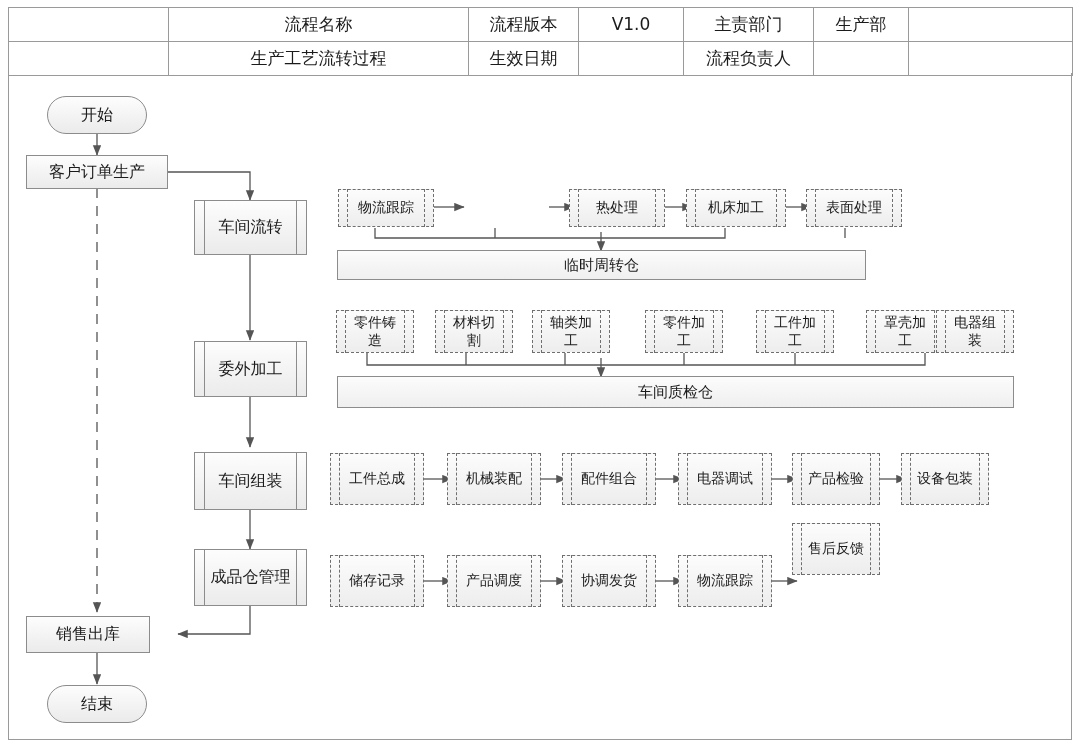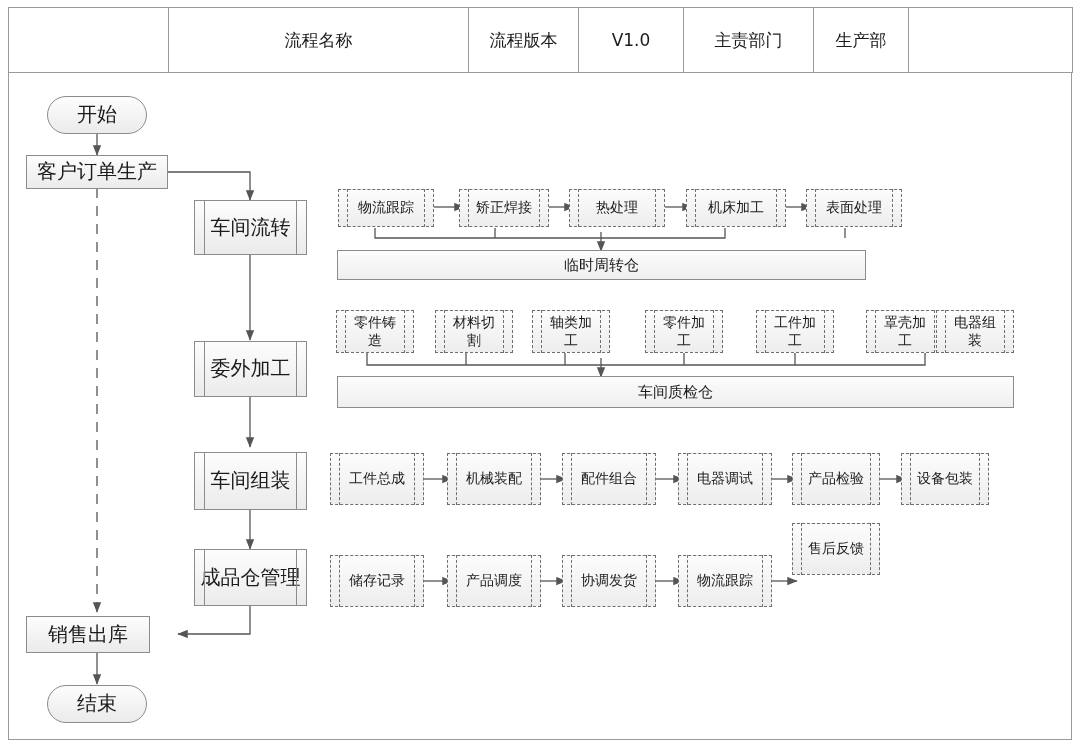--- a/index.html
+++ b/index.html
@@ -51,21 +51,21 @@
   
   .shape {
     position: absolute;
     background: linear-gradient(to bottom, #fdfdfd 0%, #f2f2f2 60%, #ebebeb 100%);
     border: 1px solid #8c8c8c;
     color: #1b1b1b;
     display: flex;
     align-items: center;
     justify-content: center;
     text-align: center;
-    font-size: 20px;
+    font-size: 16px;
     line-height: 1.18;
     white-space: pre-line;
   }
   .stadium { border-radius: 999px; }
 
   
   .predef::before, .predef::after {
     content: "";
     position: absolute;
     top: -1px; bottom: -1px;
@@ -128,20 +128,29 @@
     <tbody>
         <tr>
       <td class="blank" style="width:160px"></td>
       <td style="width:300px">流程名称</td>
       <td style="width:110px">流程版本</td>
       <td style="width:105px">V1.0</td>
       <td style="width:130px">主责部门</td>
       <td style="width:95px">生产部</td>
       <td style="width:164px"></td>
     </tr>
+    <tr>
+      <td></td>
+      <td>生产工艺流转过程</td>
+      <td>生效日期</td>
+      <td></td>
+      <td>流程负责人</td>
+      <td></td>
+      <td></td>
+    </tr>
   </tbody>
     </table>
 
   <div class="frame"></div>
 
   <svg class="wires" viewBox="0 0 1080 747" xmlns="http://www.w3.org/2000/svg">
     <defs>
       <marker id="ah" markerWidth="9" markerHeight="9" refX="7.5" refY="3.2" orient="auto" markerUnits="strokeWidth">
         <path d="M0,0 L8,3.2 L0,6.4 z" fill="#555555"></path>
       </marker>
@@ -225,23 +234,20 @@
     <span>销售出库</span>
   </div>
 
   <div class="shape stadium" style="left:47px; top:685px; width:100px; height:38px;">
     <span>结束</span>
   </div>
 
   <div class="dashshape" style="left:338px; top:189px; width:96px; height:38px;">
     <span>物流跟踪</span>
   </div>
-  <div class="dashshape" style="left:459px; top:189px; width:90px; height:38px;">
-    <span>矫正焊接</span>
-  </div>
   <div class="dashshape" style="left:686px; top:189px; width:100px; height:38px;">
     <span>机床加工</span>
   </div>
   <div class="dashshape" style="left:569px; top:189px; width:96px; height:38px;">
     <span>热处理</span>
   </div>
   <div class="dashshape" style="left:806px; top:189px; width:96px; height:38px;">
     <span>表面处理</span>
   </div>
 

